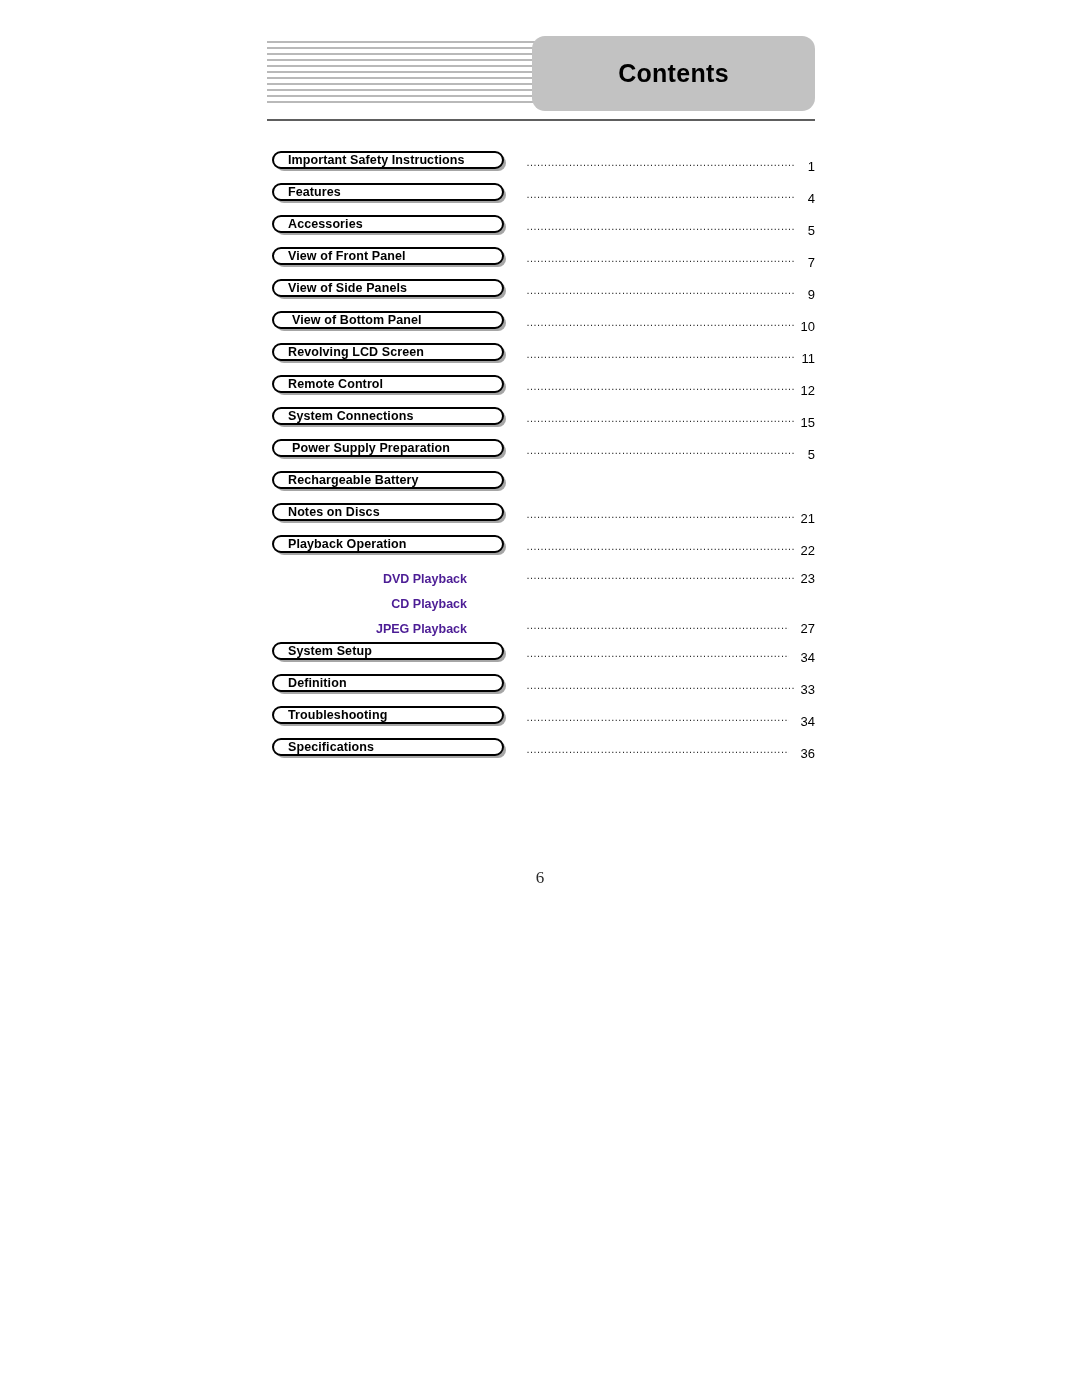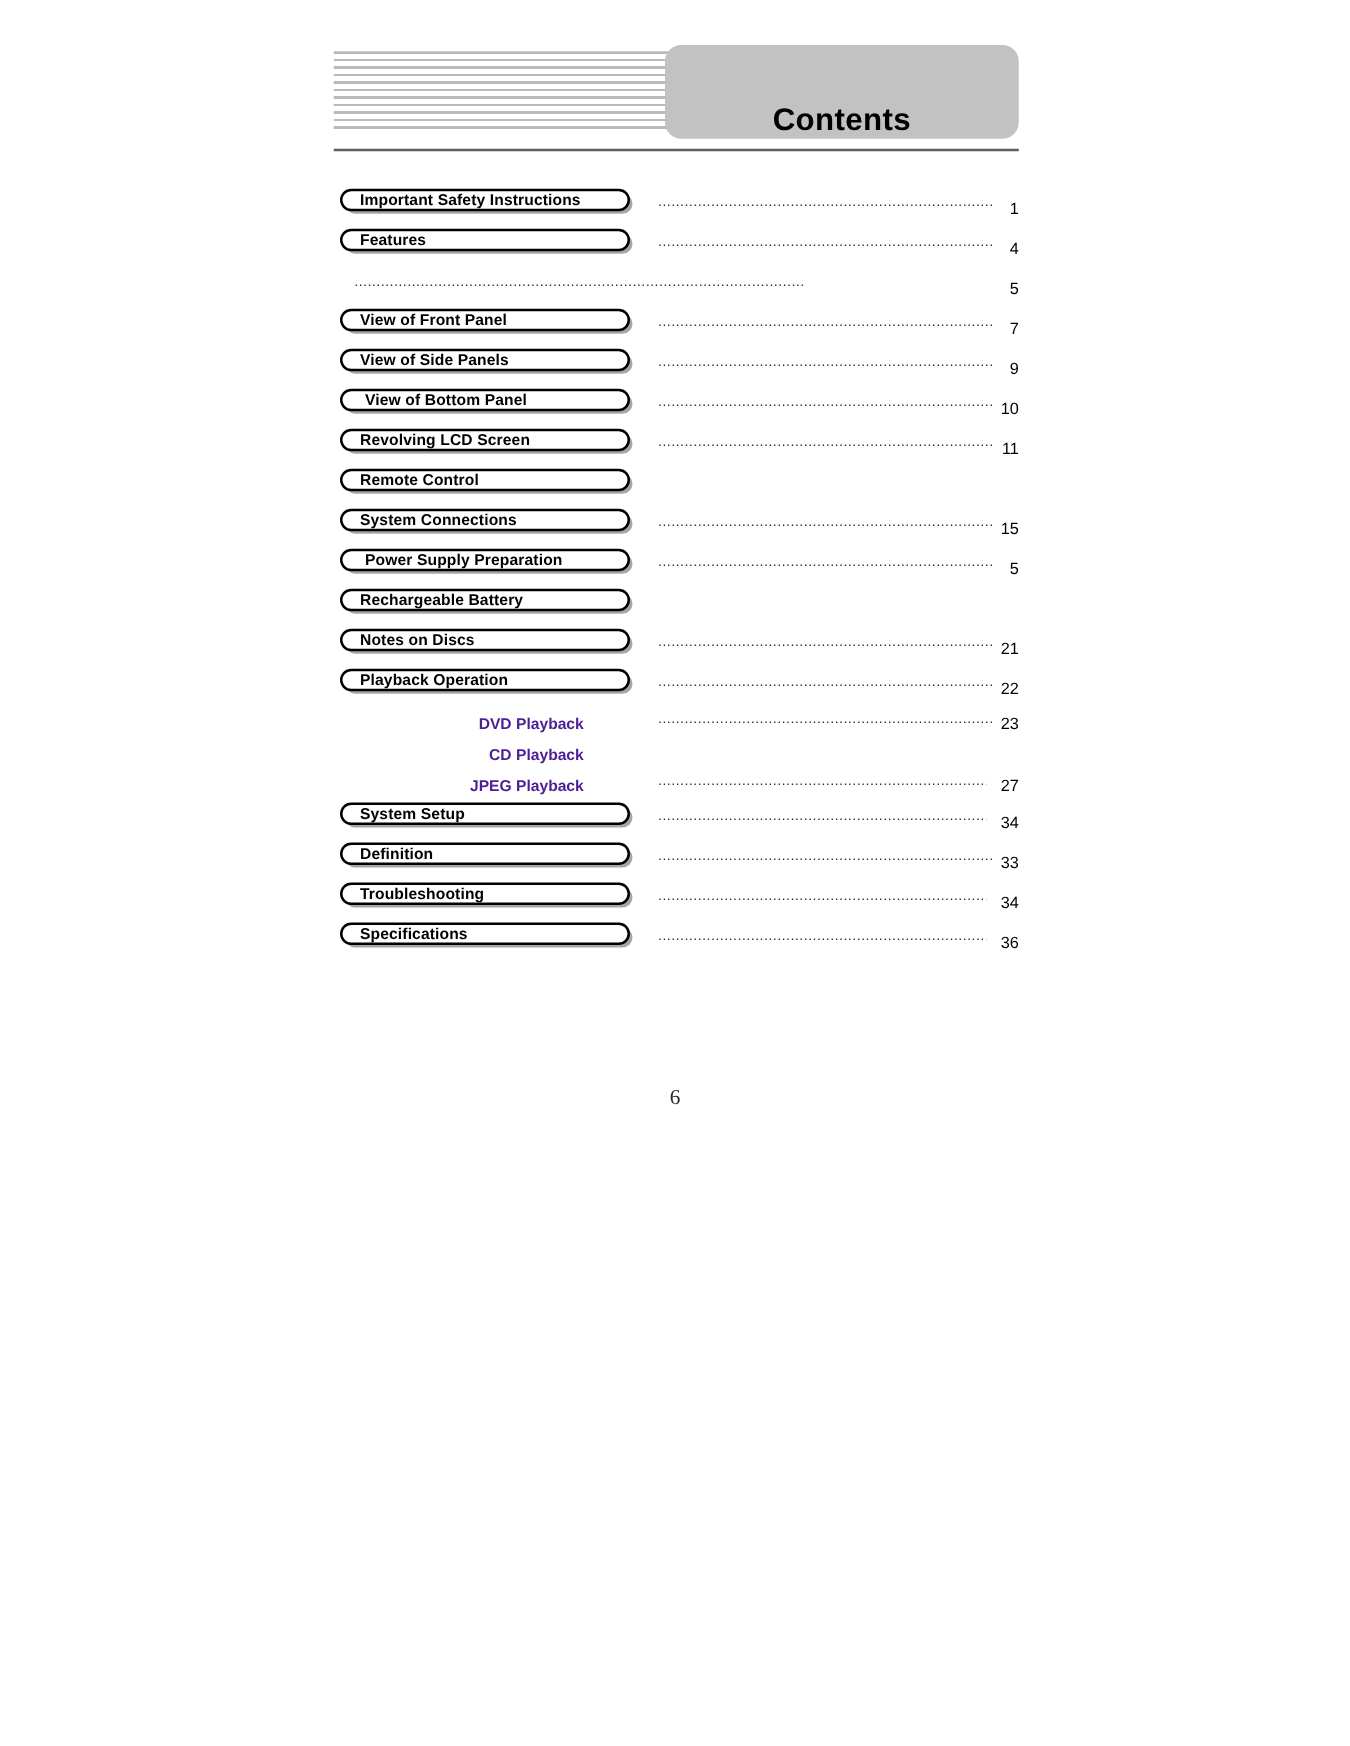--- a/index.html
+++ b/index.html
@@ -47,21 +47,21 @@
   }
   .header-badge {
     position: absolute;
     left: 265px;
     top: 0px;
     width: 283px;
     height: 75px;
     background: #c2c2c2;
     border-radius: 13px;
     display: flex;
-    align-items: flex-end;
+    align-items: center;
     justify-content: center;
   }
   .header-badge-title {
     font-size: 25px;
     font-weight: bold;
     color: #000000;
     letter-spacing: 0.3px;
   }
   .header-rule {
     position: absolute;
@@ -215,20 +215,25 @@
           <div class="item-box">
             <span class="item-box-label">Features</span>
           </div>
         </div>
         <div class="leader-col">
           <span class="leader-line"></span>
           <span class="page-num">4</span>
         </div>
       </div>
       <div class="toc-row">
+        <div class="label-col">
+          <div class="item-box">
+            <span class="item-box-label">Accessories</span>
+          </div>
+        </div>
         <div class="leader-col">
           <span class="leader-line"></span>
           <span class="page-num">5</span>
         </div>
       </div>
       <div class="toc-row">
         <div class="label-col">
           <div class="item-box">
             <span class="item-box-label">View of Front Panel</span>
           </div>
@@ -270,20 +275,24 @@
           <span class="leader-line"></span>
           <span class="page-num">11</span>
         </div>
       </div>
       <div class="toc-row">
         <div class="label-col">
           <div class="item-box">
             <span class="item-box-label">Remote Control</span>
           </div>
         </div>
+        <div class="leader-col">
+          <span class="leader-line"></span>
+          <span class="page-num">12</span>
+        </div>
       </div>
       <div class="toc-row">
         <div class="label-col">
           <div class="item-box">
             <span class="item-box-label">System Connections</span>
           </div>
         </div>
         <div class="leader-col">
           <span class="leader-line"></span>
           <span class="page-num">15</span>

